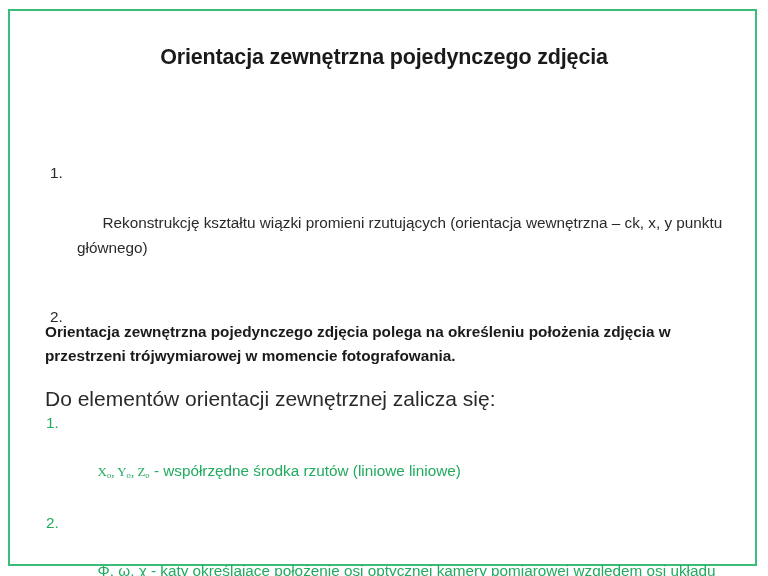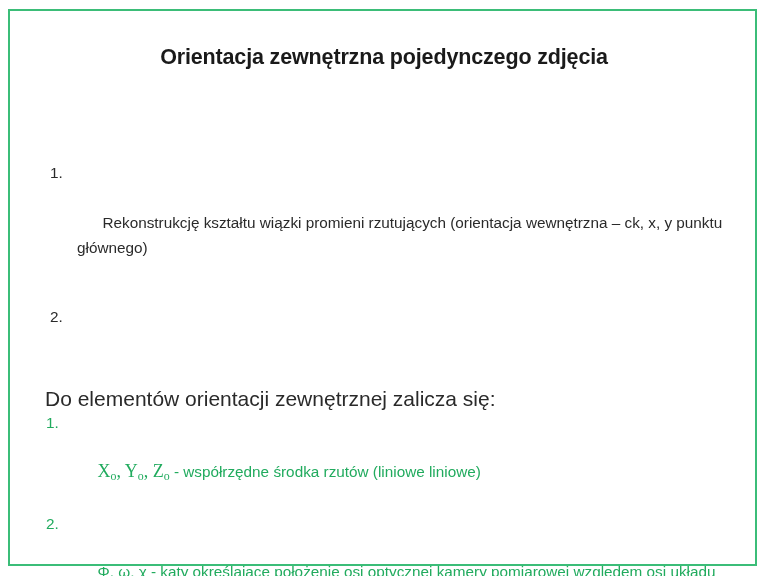--- a/index.html
+++ b/index.html
@@ -103,21 +103,21 @@
     line-height: 24px;
     white-space: pre-wrap;
   }
   .green-list .gli .num {
     position: absolute;
     left: 2px;
     top: 0;
   }
   .mathsym {
     font-family: "Liberation Serif", serif;
-    font-size: 18px;
+    font-size: 13px;
   }
   .mathsym sub {
     font-size: 0.66em;
     vertical-align: -0.22em;
   }
   .greeksym {
     font-family: "Liberation Sans", sans-serif;
   }
 </style>
 </head>
@@ -133,20 +133,21 @@
   <div class="olist">
     <div class="li">
       <span class="num">1.</span>
       <span>Rekonstrukcję kształtu wiązki promieni rzutujących (orientacja wewnętrzna – ck, x, y punktu głównego)</span>
     </div>
     <div class="li">
       <span class="num">2.</span>
     </div>
   </div>
 
+  <div class="bold-para">Orientacja zewnętrzna pojedynczego zdjęcia polega na określeniu położenia zdjęcia w przestrzeni trójwymiarowej w momencie fotografowania.</div>
 
   <div class="lead-in">Do elementów orientacji zewnętrznej zalicza się:</div>
 
   <div class="green-list" style="color: rgb(33, 171, 94);">
     <div class="gli">
       <span class="num">1.</span>
       <span class="mathsym"><span>X</span><sub>o</sub><span>, Y</span><sub>o</sub><span>, Z</span><sub>o</sub></span><span> - współrzędne środka rzutów (liniowe liniowe)</span>
     </div>
     <div class="gli">
       <span class="num">2.</span>

